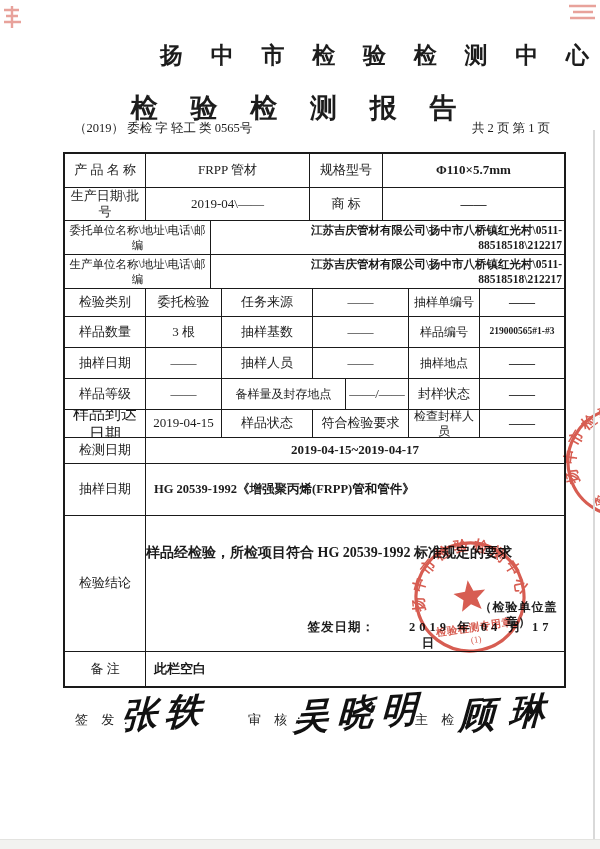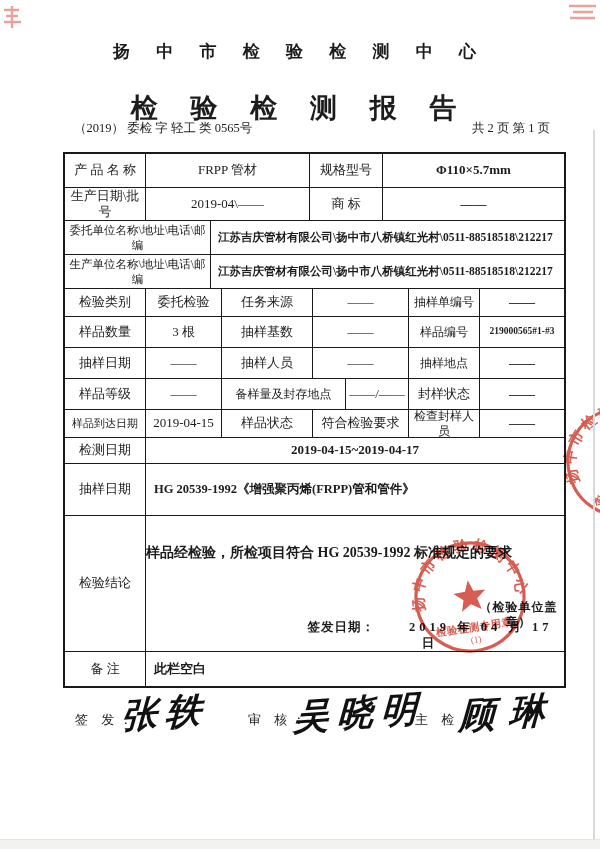--- a/index.html
+++ b/index.html
@@ -3,42 +3,42 @@
 <meta charset="utf-8">
 <style>
   html,body{margin:0;padding:0;background:#e9e9e9;}
   .page{
     position:relative; width:600px; height:849px; margin:0 auto;
     background:#ffffff; overflow:hidden;
     font-family:"Liberation Serif","DejaVu Serif",serif;
     color:#1c1c1c;
   }
   
-  .title1{position:absolute;top:40px;left:0;width:100%;text-align:center;
-    font-size:17px;font-weight:bold;letter-spacing:11px;}
+  .title1{position:absolute;top:40px;left:0;width:100%;text-align:right;
+    font-size:23px;font-weight:bold;letter-spacing:11px;}
   .title2{position:absolute;top:82px;left:0;width:100%;text-align:center;
     font-size:27px;font-weight:bold;letter-spacing:13px;margin-top:8px;}
   .doc-row{position:absolute;top:120px;left:0;width:600px;box-sizing:border-box;
     padding:0 50px 0 74px;display:flex;justify-content:space-between;
     font-size:12.5px;}
   
   .rtable{position:absolute;left:63px;top:152px;width:503px;box-sizing:border-box;
     border:2px solid #1a1a1a;}
   .row{display:flex;box-sizing:border-box;border-bottom:1px solid #1a1a1a;}
   .row:last-child{border-bottom:none;}
   .cell{box-sizing:border-box;border-right:1px solid #1a1a1a;
     display:flex;align-items:center;justify-content:center;text-align:center;
     font-size:13px;line-height:1.25;padding:1px 2px;overflow:hidden;}
   .cell:last-child{border-right:none;font-weight:bold;}
   .cell.left{justify-content:flex-start;text-align:left;padding-left:8px;}
   
   .p4 .c0{width:81px;} .p4 .c1{width:164px;} .p4 .c2{width:73px;} .p4 .c3{flex:1;}
   
   .p2a .c0{width:146px;font-size:11.5px;}
-  .p2a .c1{flex:1;font-size:11.5px;justify-content:flex-start;text-align:left;padding-left:7px;}
+  .p2a .c1{flex:1;font-size:11.5px;justify-content:flex-start;text-align:right;padding-left:7px;margin-left:48px;}
   
   .p6 .c0{width:81px;} .p6 .c1{width:76px;} .p6 .c2{width:91px;}
   .p6 .c3{width:96px;} .p6 .c4{width:71px;font-size:12px;} .p6 .c5{flex:1;}
   
   .p6b .c0{width:81px;} .p6b .c1{width:76px;} .p6b .c2{width:124px;font-size:12px;}
   .p6b .c3{width:63px;} .p6b .c4{width:71px;} .p6b .c5{flex:1;}
   
   .p2 .c0{width:81px;} .p2 .c1{flex:1;}
   .small{font-size:9.5px !important;letter-spacing:0;}
   .basis{font-size:12.5px;}
@@ -137,21 +137,21 @@
     <div class="row p6b" style="height:31px">
       <div class="cell c0">样品等级</div>
       <div class="cell c1">——</div>
       <div class="cell c2">备样量及封存地点</div>
       <div class="cell c3">——/——</div>
       <div class="cell c4">封样状态</div>
       <div class="cell c5">——</div>
     </div>
 
     <div class="row p6" style="height:28px">
-      <div class="cell c0" style="font-size:11px">样品到达日期</div>
+      <div class="cell c0" style="font-size:16px">样品到达日期</div>
       <div class="cell c1">2019-04-15</div>
       <div class="cell c2">样品状态</div>
       <div class="cell c3">符合检验要求</div>
       <div class="cell c4">检查封样人员</div>
       <div class="cell c5">——</div>
     </div>
 
     <div class="row p2" style="height:26px">
       <div class="cell c0">检测日期</div>
       <div class="cell c1">2019-04-15~2019-04-17</div>

